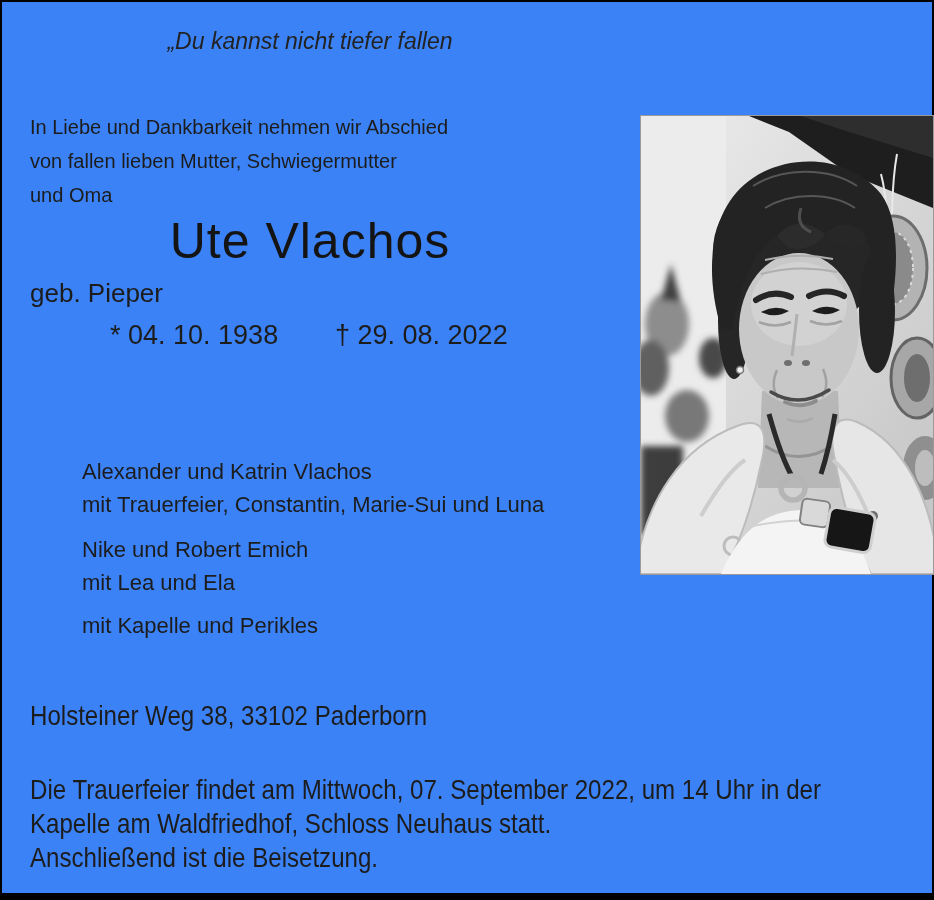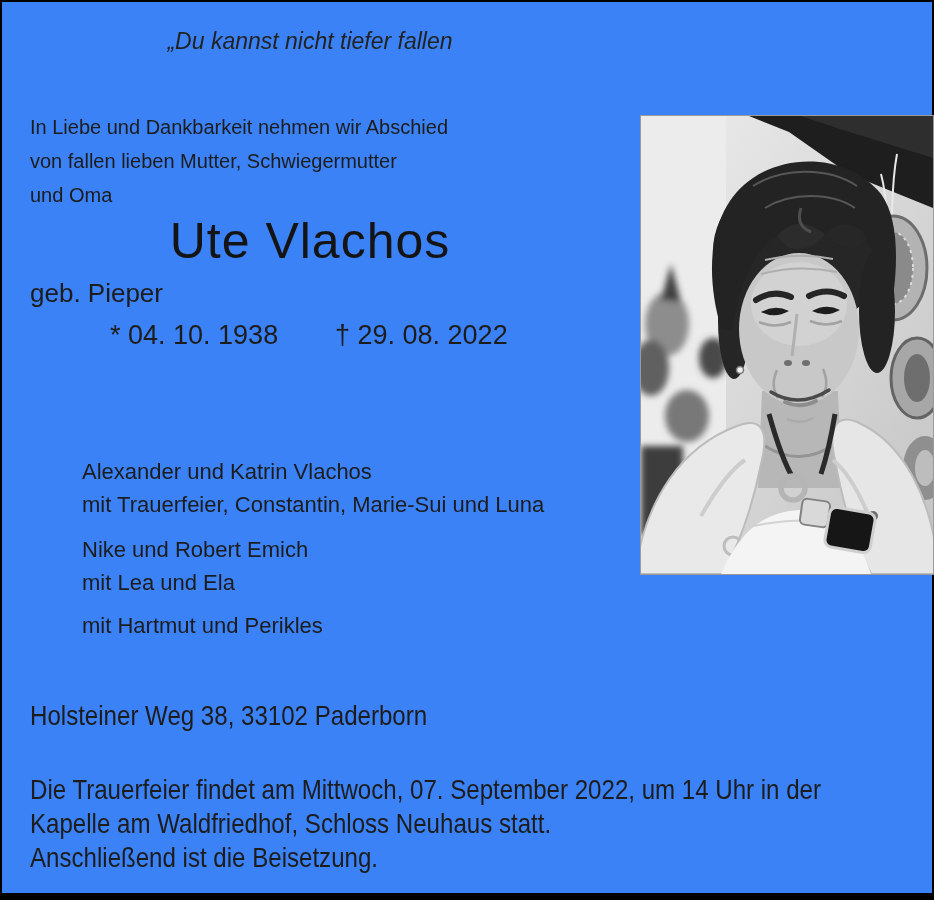--- a/index.html
+++ b/index.html
@@ -74,21 +74,21 @@
 
   <div class="mourner m0">
     <div>Alexander und Katrin Vlachos</div>
     <div>mit Trauerfeier, Constantin, Marie-Sui und Luna</div>
   </div>
   <div class="mourner m1">
     <div>Nike und Robert Emich</div>
     <div>mit Lea und Ela</div>
   </div>
   <div class="mourner m2">
-    <div>mit Hartmut und Perikles</div>
+    <div>mit Kapelle und Perikles</div>
   </div>
 
   <div class="address">Holsteiner Weg 38, 33102 Paderborn</div>
 
   <div class="funeral">
     <div>Die Trauerfeier findet am Mittwoch, 07. September 2022, um 14 Uhr in der</div>
     <div>Kapelle am Waldfriedhof, Schloss Neuhaus statt.</div>
     <div>Anschließend ist die Beisetzung.</div>
   </div>
 

